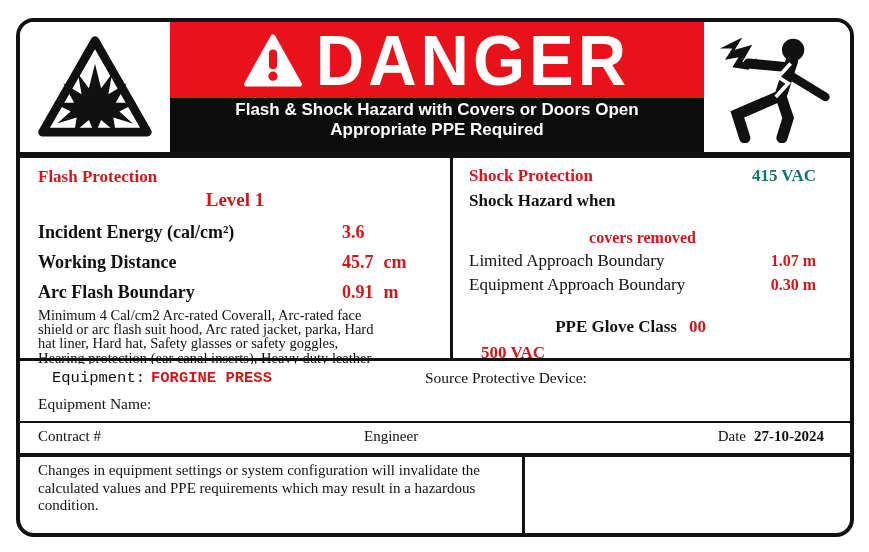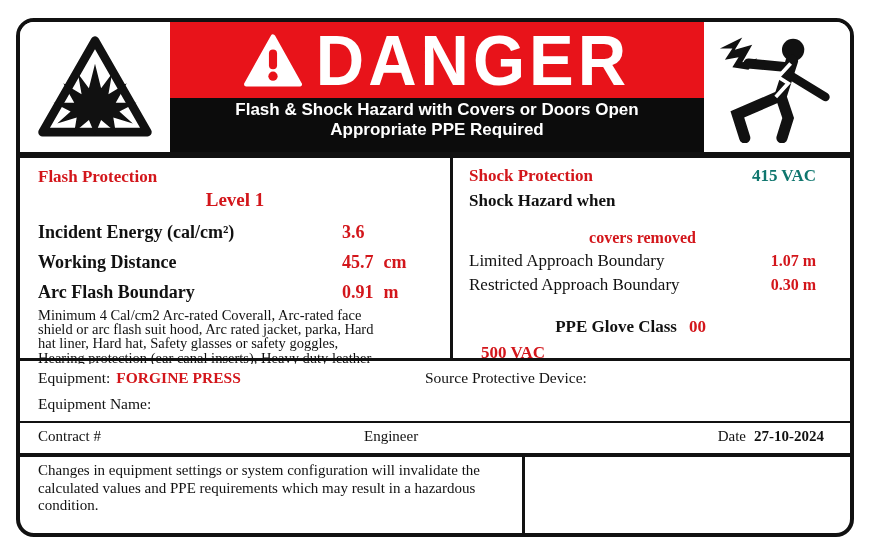--- a/index.html
+++ b/index.html
@@ -43,21 +43,21 @@
   .s-cond{font-size:16px;font-weight:bold;text-align:center;margin-top:18px;}
   .s-row{display:flex;justify-content:space-between;align-items:baseline;margin-top:4px;}
   .s-row .lbl{font-size:17px;}
   .s-row .val{font-size:16px;font-weight:bold;color:#d3161b;}
   .pv-block{margin-top:22px;}
   .pv-line{display:flex;align-items:baseline;margin-top:6px;}
   .pv-lbl{width:208px;text-align:right;font-size:17px;font-weight:bold;}
   .pv-val{margin-left:12px;font-size:17px;font-weight:bold;color:#d3161b;}
   
   .equipment{height:60px;flex:0 0 auto;border-bottom:2px solid #111;position:relative;font-size:15.5px;}
-  .eq-line1{position:absolute;left:18px;top:8px;}
+  .eq-line1{position:absolute;left:32px;top:8px;font-family:Liberation Mono, monospace;}
   .eq-name-val{font-weight:bold;color:#d3161b;margin-left:6px;}
   .eq-source{position:absolute;left:405px;top:8px;}
   .eq-line2{position:absolute;left:18px;top:34px;}
   
   .contract{height:30px;flex:0 0 auto;border-bottom:4px solid #111;position:relative;font-size:15px;}
   .c-contract{position:absolute;left:18px;top:5px;}
   .c-engineer{position:absolute;left:344px;top:5px;}
   .c-date{position:absolute;right:26px;top:5px;}
   .c-date b{margin-left:8px;}
   
@@ -141,21 +141,21 @@
         <span class="s-title red">Shock Protection</span>
         <span class="s-volt">415 VAC</span>
       </div>
       <div class="s-when">Shock Hazard when</div>
       <div class="s-cond red">covers removed</div>
       <div class="s-row">
         <span class="lbl">Limited Approach Boundary</span>
         <span class="val">1.07 m</span>
       </div>
       <div class="s-row">
-        <span class="lbl">Restricted Approach Boundary</span>
+        <span class="lbl">Equipment Approach Boundary</span>
         <span class="val">0.30 m</span>
       </div>
       <div class="pv-block">
         <div class="pv-line">
           <span class="pv-lbl">PPE Glove Class</span>
           <span class="pv-val">00</span>
         </div>
         <div class="pv-line">
           <span class="pv-val">500 VAC</span>
         </div>

